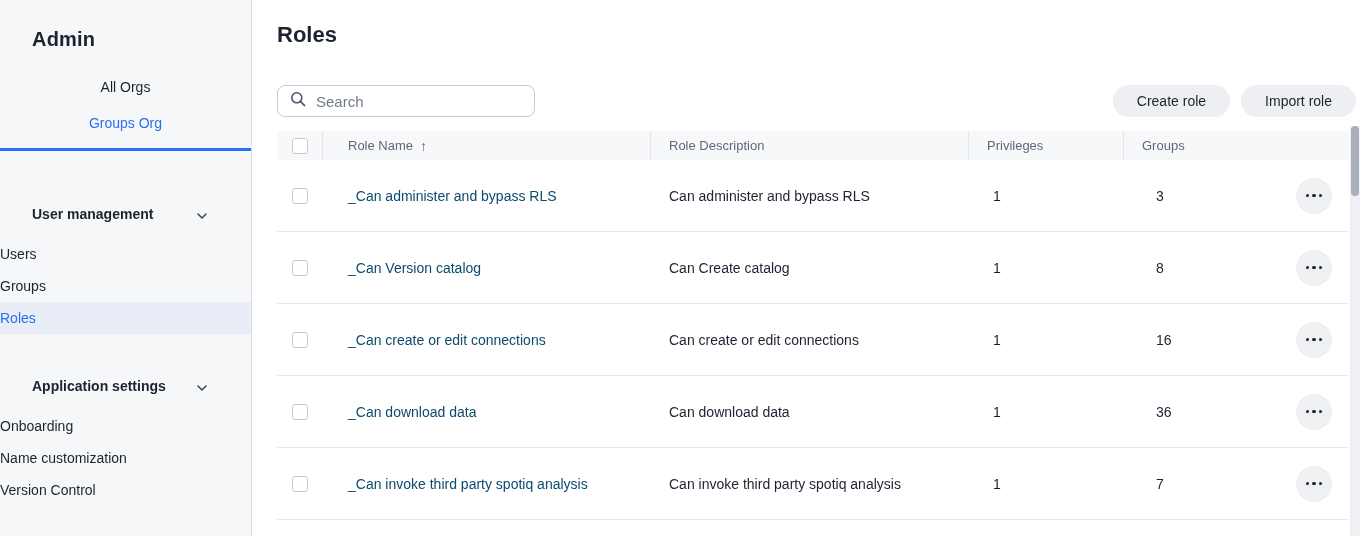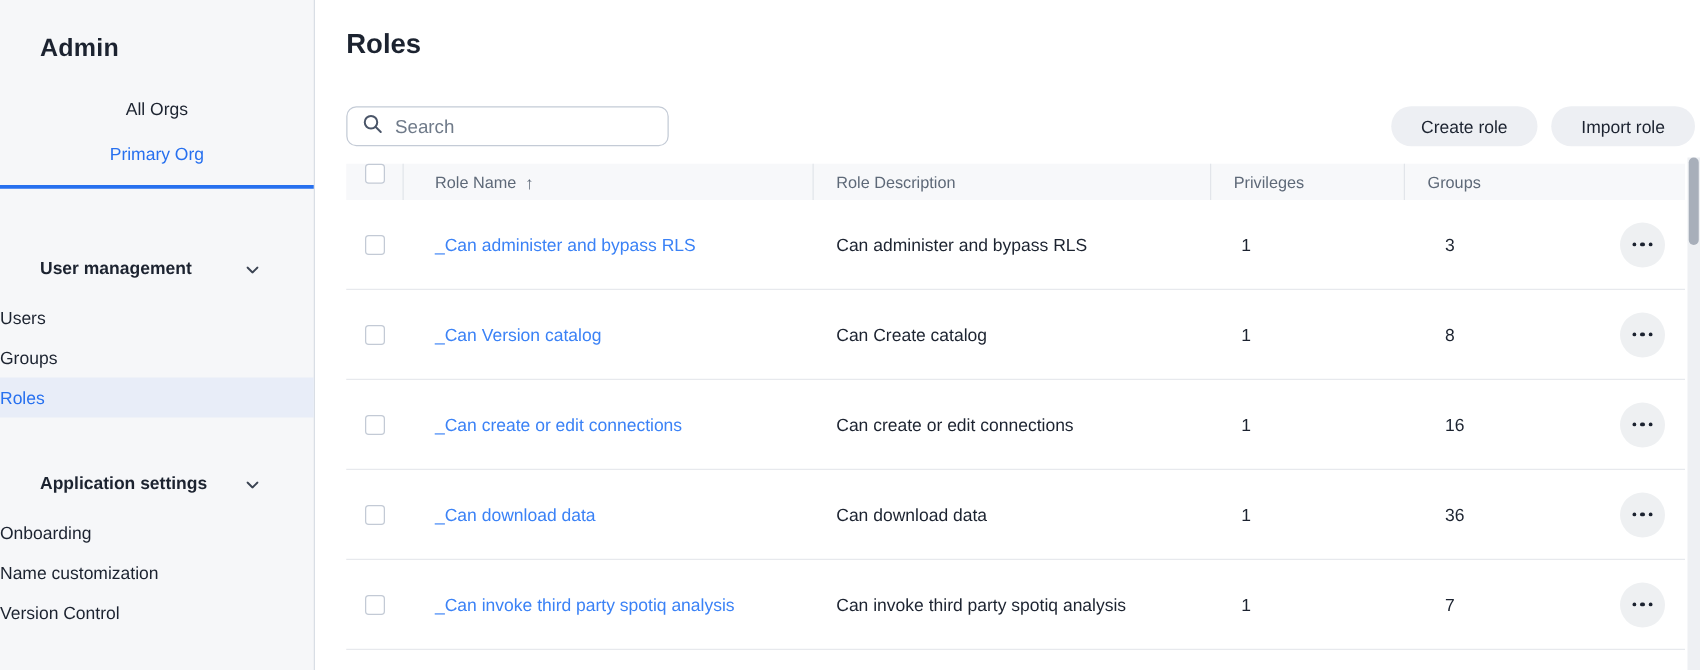--- a/index.html
+++ b/index.html
@@ -37,39 +37,39 @@
   .search-box input { border: none; outline: none; flex: 1; font-size: 15px;
     font-family: inherit; color: #1C2330; background: transparent; }
   .search-box input::placeholder { color: #6F7A89; }
   .actions { display: flex; gap: 11px; }
   .btn { height: 32px; border: none; border-radius: 16px; background: #EDEFF3;
     color: #1C2330; font-size: 14px; font-family: inherit; padding: 0 24px;
     cursor: pointer; }
 
   
   .table { width: 1071px; margin-top: 14px; }
-  .thead { display: flex; align-items: flex-start; height: 29px; background: #F7F8FA;
+  .thead { display: flex; align-items: center; height: 29px; background: #F7F8FA;
     font-size: 13px; color: #5E6978; }
   .col-check { width: 45px; flex: none; display: flex; align-items: center; }
   .col-check input { margin-left: 15px; }
   .col-name  { width: 328px; flex: none; padding-left: 25px; }
   .col-desc  { width: 318px; flex: none; padding-left: 18px; }
   .col-priv  { width: 155px; flex: none; padding-left: 18px; }
   .col-group { width: 225px; flex: none; padding-left: 18px; }
   .thead .col-name, .thead .col-desc, .thead .col-priv, .thead .col-group {
     border-left: 1px solid #E2E5EA; height: 100%; display: flex; align-items: center; }
   .trow .col-name, .trow .col-desc, .trow .col-priv, .trow .col-group {
     border-left: 1px solid transparent; }
   .sort-arrow { margin-left: 7px; font-size: 14px; color: #5E6978; }
   .trow { display: flex; align-items: center; height: 72px;
     border-bottom: 1px solid #E7E9ED; font-size: 14px; }
   .trow .col-priv { padding-left: 24px; }
   .trow .col-group { padding-left: 32px; display: flex; align-items: center;
     justify-content: space-between; padding-right: 16px; }
-  .role-link { color: #3b82f6; text-decoration: none; cursor: pointer; }
+  .role-link { color: #0c4a6e; text-decoration: none; cursor: pointer; }
   input[type="checkbox"] { appearance: none; -webkit-appearance: none; width: 16px;
     height: 16px; border: 1px solid #C3CAD5; border-radius: 3px; background: #fff;
     cursor: pointer; }
   .more-btn { width: 36px; height: 36px; border: none; border-radius: 50%;
     background: #EEF0F2; display: flex; align-items: center; justify-content: center;
     gap: 3px; cursor: pointer; flex: none; }
   .dot { width: 3.5px; height: 3.5px; border-radius: 50%; background: #1C2330; }
 
   
   .scrollbar { position: absolute; top: 126px; right: 6px; width: 10px;
@@ -80,21 +80,21 @@
 </head>
 <body>
 
 <div class="app">
 
   <aside class="sidebar">
     <div class="sidebar-title">Admin</div>
 
     <div class="tabs">
       <div class="tab">All Orgs</div>
-      <div class="tab active">Primary Org</div>
+      <div class="tab active">Groups Org</div>
     </div>
 
     <nav class="nav">
 
       <div class="nav-section">
         <div class="section-header">
           <span>User management</span>
           <span>
             <svg width="10" height="6" viewBox="0 0 10 6">
                 <path d="M1 1l4 4 4-4" stroke="#3A4352" stroke-width="1.5" fill="none" stroke-linecap="round" stroke-linejoin="round"></path>

